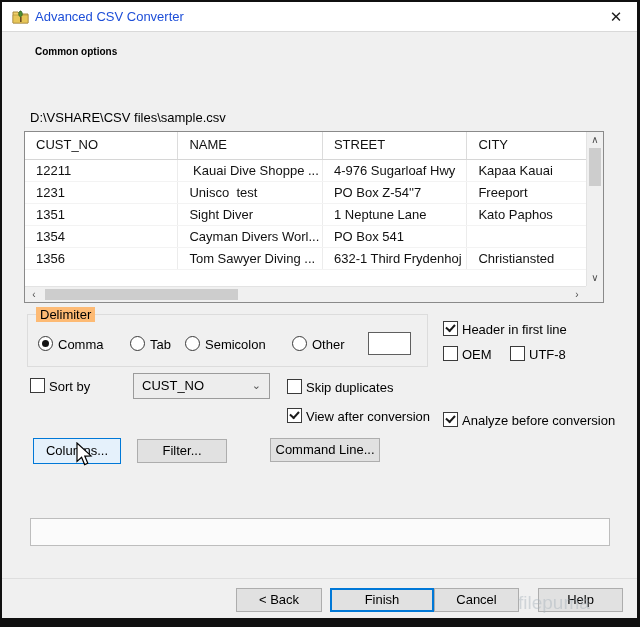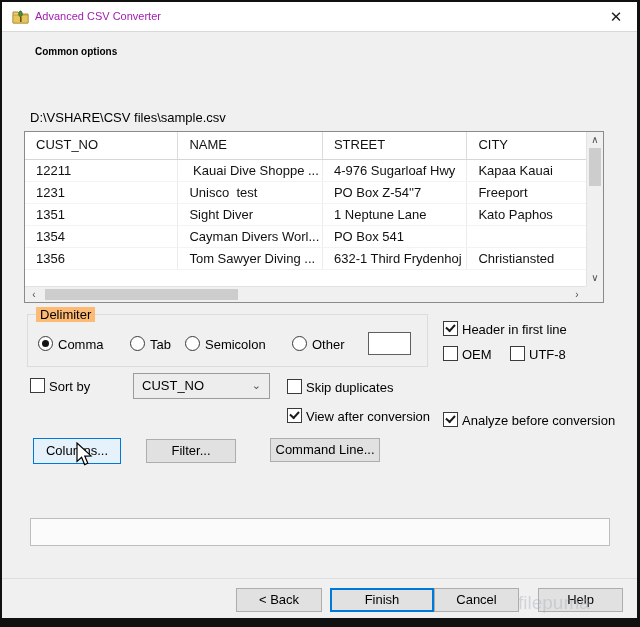--- a/index.html
+++ b/index.html
@@ -1,21 +1,21 @@
 <!DOCTYPE html>
 <html><head>
 <meta charset="utf-8">
 <style>
   html,body{margin:0;padding:0;background:#444;}
   .screen{position:relative;width:640px;height:627px;background:#101010;font-family:"Liberation Sans",sans-serif;overflow:hidden;}
   .dialog{position:absolute;left:2px;top:2px;right:3px;bottom:9px;background:#f0f0f0;}
   
   .titlebar{position:absolute;left:0;top:0;right:0;height:29px;background:#ffffff;border-bottom:1px solid #d9d9d9;}
   .title-icon{position:absolute;left:10px;top:6px;width:17px;height:17px;}
-  .title-text{position:absolute;left:33px;top:0;line-height:29px;font-size:11px;color:#a21caf;}
+  .title-text{position:absolute;left:33px;top:0;line-height:29px;font-size:13px;color:#1d4ed8;}
   .close-btn{position:absolute;right:10px;top:4px;width:22px;height:22px;text-align:center;line-height:22px;font-size:15px;color:#1a1a1a;cursor:default;}
   .heading{position:absolute;left:33px;top:44px;font-size:10px;font-weight:bold;color:#000;}
   .path-label{position:absolute;left:28px;top:108px;font-size:13px;color:#000;}
   
   .grid{position:absolute;left:22px;top:129px;width:580px;height:172px;background:#fff;border:1px solid #8a8a8a;box-sizing:border-box;overflow:hidden;}
   .grid-header{position:absolute;left:0;top:0;right:17px;height:27px;display:flex;background:#fff;border-bottom:1px solid #d6d6d6;}
   .grid-rows{position:absolute;left:0;top:28px;right:17px;bottom:16px;overflow:hidden;}
   .grid-row{display:flex;height:21px;border-bottom:1px solid #f3f3f3;}
   .hcell{font-size:13px;color:#111;line-height:26px;padding-left:11px;box-sizing:border-box;border-right:1px solid #dcdcdc;overflow:hidden;white-space:pre;}
   .gcell{font-size:13px;color:#111;line-height:21px;padding-left:11px;box-sizing:border-box;border-right:1px solid #ececec;overflow:hidden;white-space:pre;}
@@ -38,21 +38,21 @@
   .cb.on::after{content:"";position:absolute;left:2px;top:2px;width:7px;height:4px;border-left:2px solid #1a1a1a;border-bottom:2px solid #1a1a1a;transform:rotate(-48deg);}
   .lbl{position:absolute;font-size:13px;color:#000;white-space:nowrap;}
   
   .other-box{position:absolute;left:366px;top:330px;width:43px;height:23px;background:#fff;border:1px solid #5f5f5f;font-size:13px;padding:0 3px;box-sizing:border-box;}
   .combo{position:absolute;left:131px;top:371px;width:137px;height:26px;background:#ededed;border:1px solid #9b9b9b;box-sizing:border-box;}
   .combo-text{position:absolute;left:8px;top:0;line-height:24px;font-size:13px;color:#000;}
   .combo-arrow{position:absolute;right:8px;top:0;line-height:23px;font-size:11px;color:#555;}
   
   .btn{position:absolute;background:#e1e1e1;border:1px solid #adadad;font-size:13px;color:#000;text-align:center;box-sizing:border-box;font-family:"Liberation Sans",sans-serif;padding:0;}
   .btn-columns{left:31px;top:436px;width:88px;height:26px;background:#e5f1fb;border:1px solid #0078d7;line-height:24px;}
-  .btn-filter{left:144px;top:437px;width:90px;height:24px;line-height:22px;}
+  .btn-filter{left:135px;top:437px;width:90px;height:24px;line-height:22px;}
   .btn-cmd{left:268px;top:436px;width:110px;height:24px;line-height:22px;}
   .progress{position:absolute;left:28px;top:516px;width:580px;height:28px;background:#fbfbfb;border:1px solid #bdbdbd;box-sizing:border-box;}
   .footer-sep{position:absolute;left:0;right:0;top:576px;height:1px;background:#dedede;}
   .btn-back{left:234px;top:586px;width:86px;height:24px;line-height:22px;}
   .btn-finish{left:328px;top:586px;width:104px;height:24px;border:2px solid #0078d7;line-height:20px;}
   .btn-cancel{left:432px;top:586px;width:85px;height:24px;line-height:22px;}
   .btn-help{left:536px;top:586px;width:85px;height:24px;line-height:22px;}
   .watermark{position:absolute;left:516px;top:590px;font-size:19px;color:#a9b4bd;opacity:.45;pointer-events:none;z-index:5;}
   .cursor{position:absolute;left:73px;top:440px;z-index:9;pointer-events:none;}
 </style>

